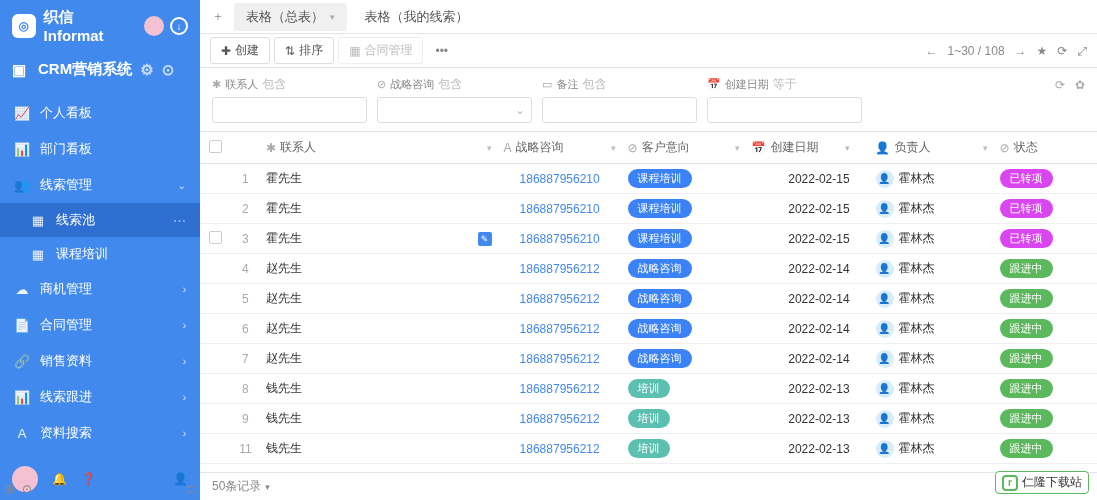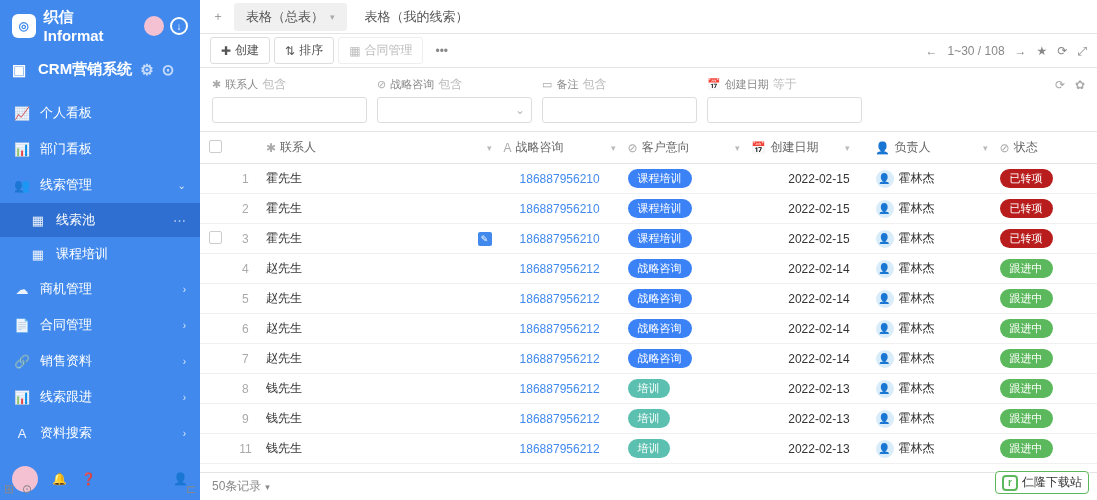--- a/index.html
+++ b/index.html
@@ -62,21 +62,21 @@
 .col-contact { width: 230px; }
 .col-phone { width: 120px; }
 .col-intent { width: 120px; }
 .col-date { width: 120px; text-align: right; padding-right: 20px; }
 .col-owner { width: 120px; }
 .col-status { width: 100px; }
 .phone { color: #4189ed; margin-left: 16px; }
 .chip { display: inline-block; padding: 2px 10px; border-radius: 10px; color: #fff; font-size: 11px; }
 .chip-blue { background: #3b82f6; }
 .chip-teal { background: #5bc0b0; }
-.chip-pink { background: #b91c1c; }
+.chip-pink { background: #d946ef; }
 .chip-green { background: #5cb85c; }
 .owner { display: flex; align-items: center; gap: 5px; }
 .owner-av { width: 18px; height: 18px; border-radius: 50%; background: #d9ecf9; display:flex; align-items:center; justify-content:center; font-size:10px; color:#4189ed;}
 .cb { width: 13px; height: 13px; border: 1px solid #ccc; border-radius: 2px; display: inline-block; background: #fff; }
 .edit-badge { display:inline-block; width:14px; height:14px; background:#4189ed; border-radius:2px; color:#fff; font-size:9px; text-align:center; line-height:14px; margin-left:auto;}
 .contact-cell { display:flex; align-items:center; }
 
 .footer-bar { display:flex; align-items:center; padding:6px 12px; border-top:1px solid #e5e5e5; color:#888; font-size:12px; height:28px;}
 .footer-bar .dd { font-size:9px; margin-left:4px;}
 

